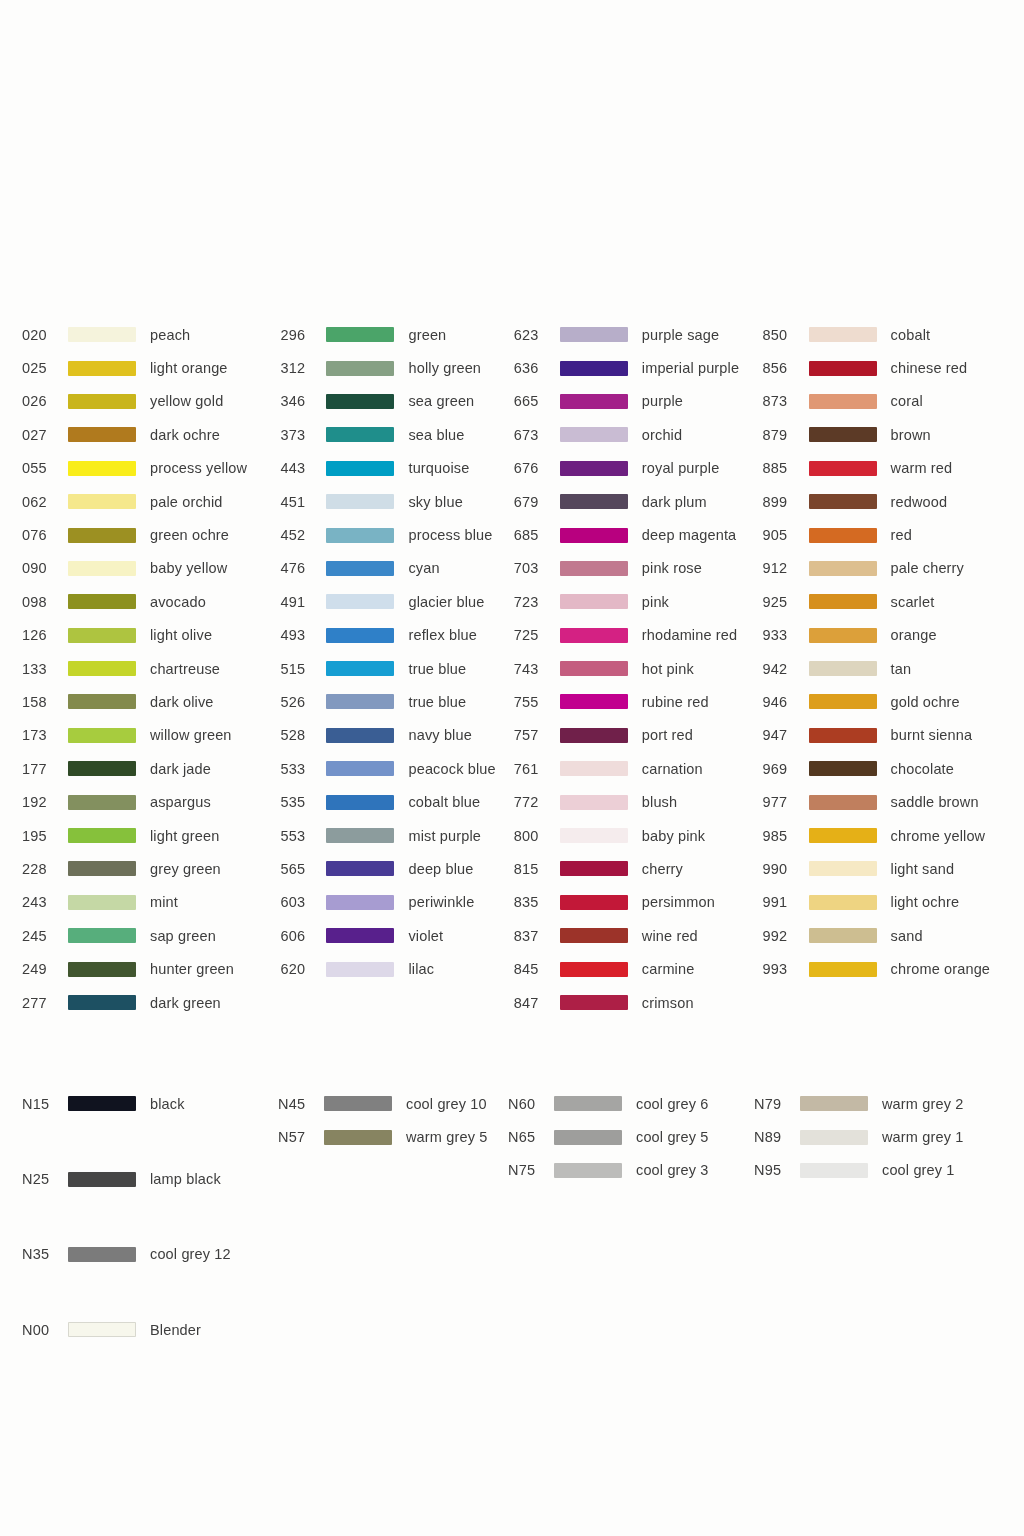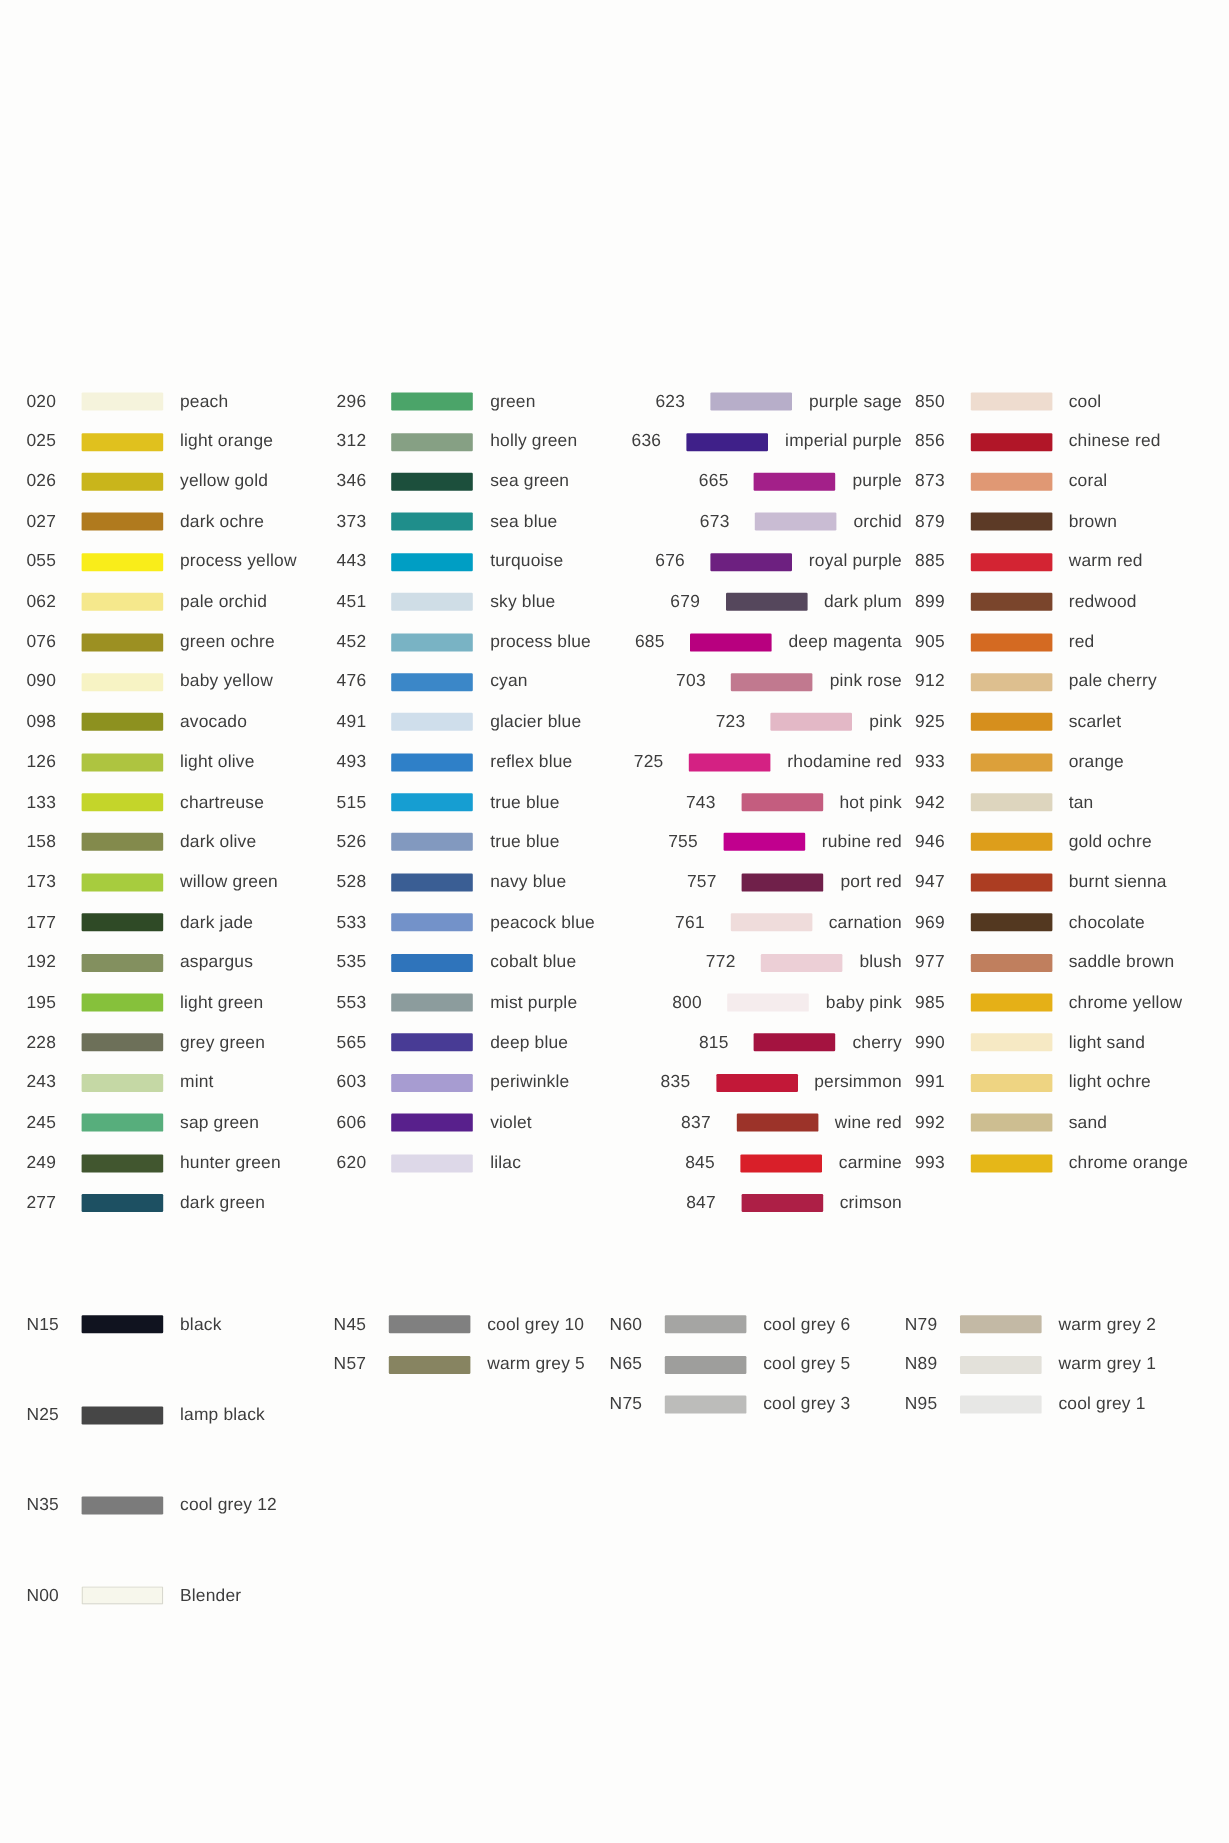--- a/index.html
+++ b/index.html
@@ -27,21 +27,21 @@
     width: 990px;
     display: flex;
     gap: 11px;
   }
   .col {
     display: flex;
     flex-direction: column;
   }
   .col-0 { width: 256px; }
   .col-1 { width: 230px; }
-  .col-2 { width: 246px; align-items: flex-end; }
+  .col-2 { width: 246px; }
   .col-3 { width: 258px; }
 
   .swatch-row {
     display: flex;
     align-items: center;
     height: 33.4px;
   }
   .code {
     font-size: 14.5px;
     color: #3d3d3d;
@@ -399,21 +399,21 @@
         <div class="swatch-row">
           <span class="code">847</span>
           <span class="chip" style="background: rgb(173, 31, 70);"></span>
           <span class="cname">crimson</span>
         </div>
       </div>
       <div class="col col-3">
         <div class="swatch-row">
           <span class="code">850</span>
           <span class="chip" style="background: rgb(238, 220, 207);"></span>
-          <span class="cname">cool</span>
+          <span class="cname">cobalt</span>
         </div>
         <div class="swatch-row">
           <span class="code">856</span>
           <span class="chip" style="background: rgb(177, 22, 40);"></span>
           <span class="cname">chinese red</span>
         </div>
         <div class="swatch-row">
           <span class="code">873</span>
           <span class="chip" style="background: rgb(224, 152, 116);"></span>
           <span class="cname">coral</span>

